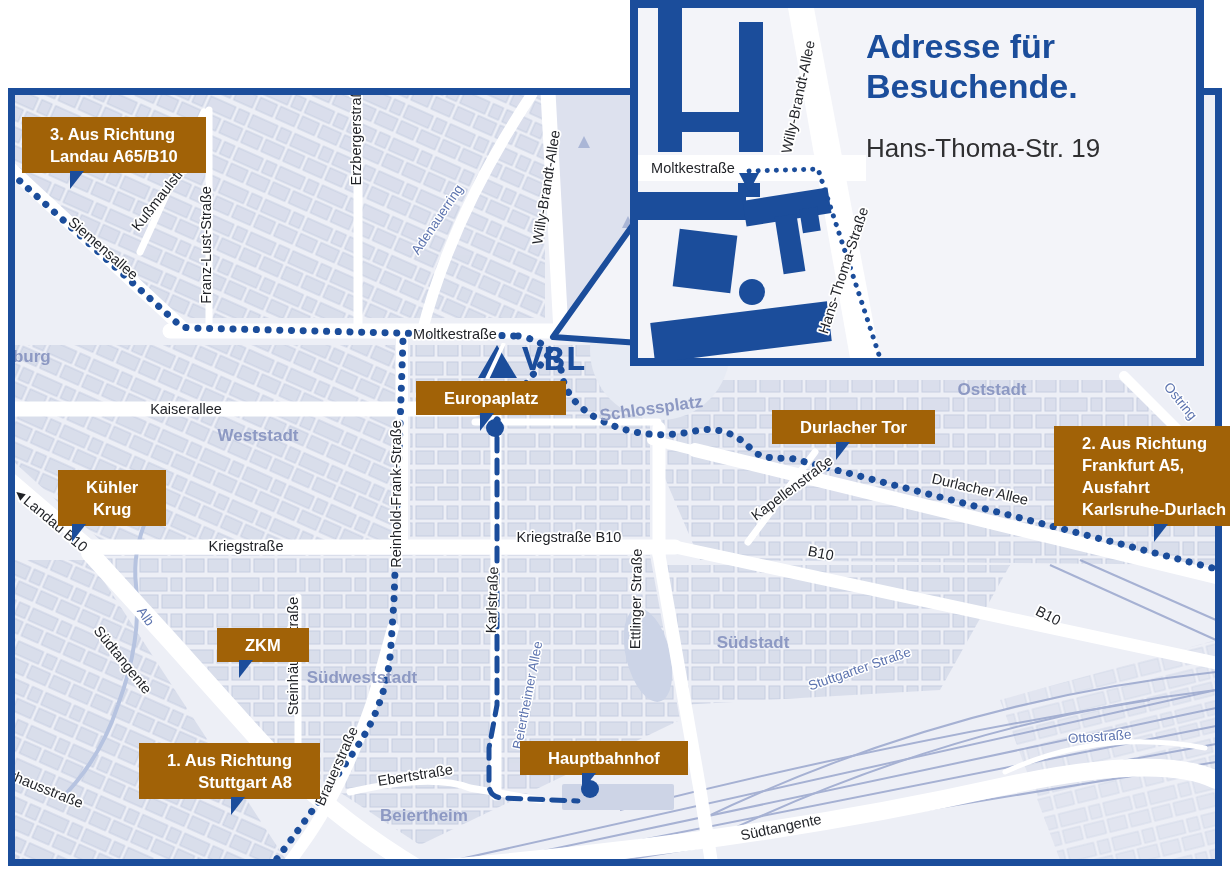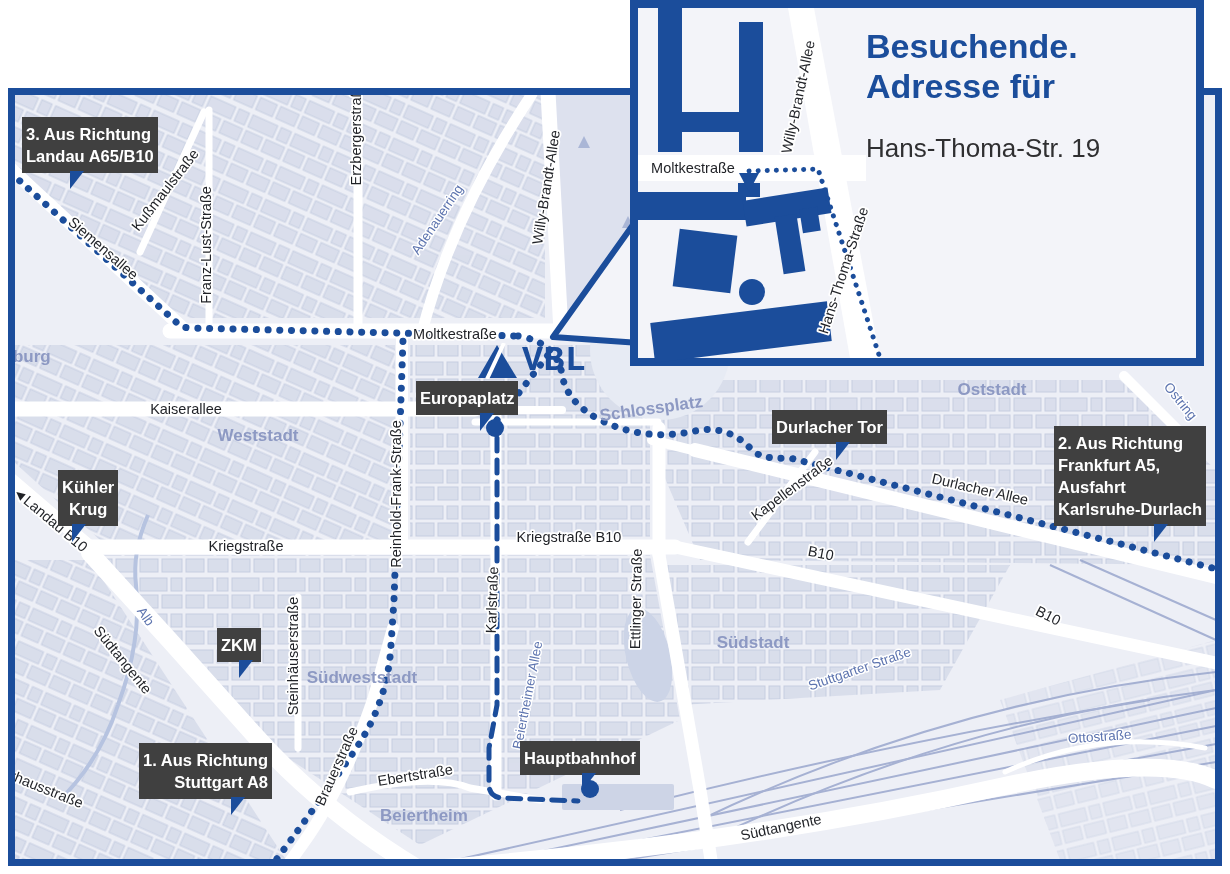--- a/index.html
+++ b/index.html
@@ -9,22 +9,22 @@
 
   
   text{font-family:"Liberation Sans",sans-serif;}
   .st{fill:#1f2126;font-size:14.5px;paint-order:stroke;stroke:#ffffff;stroke-width:3.6px;
       stroke-linejoin:round;text-anchor:middle;}
   .stb{fill:#5d74af;paint-order:stroke;stroke:#ffffff;stroke-width:3px;stroke-linejoin:round;
        text-anchor:middle;font-size:13.5px;}
   .dist{fill:#8d99c3;font-weight:bold;font-size:17px;text-anchor:middle;}
 
   
-  .callout{position:absolute;background:#404040;color:#ffffff;font-weight:bold;
-           font-size:16.5px;line-height:22px;padding:6px 4px;white-space:nowrap;}
+  .callout{position:absolute;background:#a16207;color:#ffffff;font-weight:bold;
+           font-size:16.5px;line-height:22px;padding:6px 28px;white-space:nowrap;}
   .callout .tail{position:absolute;bottom:-16px;width:0;height:0;
                  border-top:18px solid #1b4d9b;border-right:14px solid transparent;}
   .co-landau{left:22px;top:117px;}           .co-landau .tail{left:48px;}
   .co-kuehler{left:58px;top:470px;text-align:center;} .co-kuehler .tail{left:14px;}
   .co-zkm{left:217px;top:628px;}             .co-zkm .tail{left:22px;}
   .co-stuttgart{left:139px;top:743px;text-align:right;}       .co-stuttgart .tail{left:92px;}
   .co-europaplatz{left:416px;top:381px;}     .co-europaplatz .tail{left:64px;}
   .co-durlachertor{left:772px;top:410px;}    .co-durlachertor .tail{left:64px;}
   .co-frankfurt{left:1054px;top:426px;}      .co-frankfurt .tail{left:100px;}
   .co-hauptbahnhof{left:520px;top:741px;}    .co-hauptbahnhof .tail{left:62px;}
@@ -233,22 +233,22 @@
     <polygon points="739,173 759,173 749,192" fill="#1b4d9b"></polygon>
 
     <text class="st" x="693" y="173" font-size="13.5">Moltkestraße</text>
     <text class="st" transform="translate(803,98) rotate(-78)" font-size="13">Willy-Brandt-Allee</text>
     <text class="st" transform="translate(848,272) rotate(-72)" font-size="13">Hans-Thoma-Straße</text>
   </g>
 </svg>
 
 <div class="inset-text">
   <div class="inset-title">
+    <div>Adresse für</div>
     <div>Besuchende.</div>
-    <div>Adresse für</div>
   </div>
   <div class="inset-address">
     <div>Hans-Thoma-Str. 19</div>
   </div>
 </div>
 
 <div class="vbl">
   <svg width="42" height="36" viewBox="0 0 42 36">
     <polygon points="1,35 20,2 40,35" fill="#1b4d9b"></polygon>
     <line x1="27" y1="0" x2="10" y2="36" stroke="#ffffff" stroke-width="4"></line>

